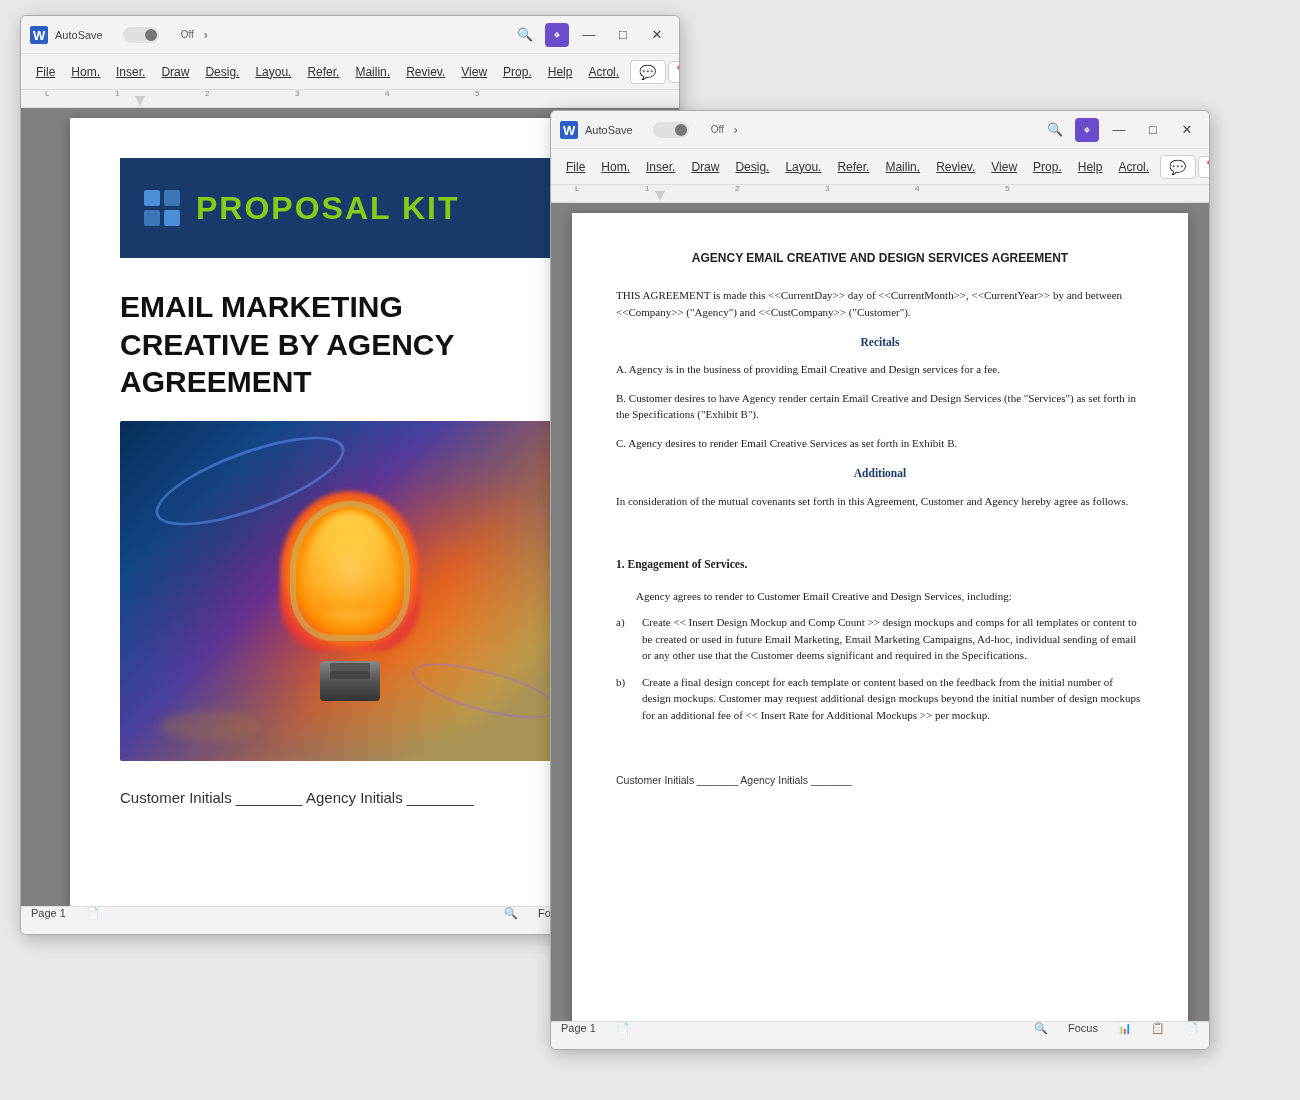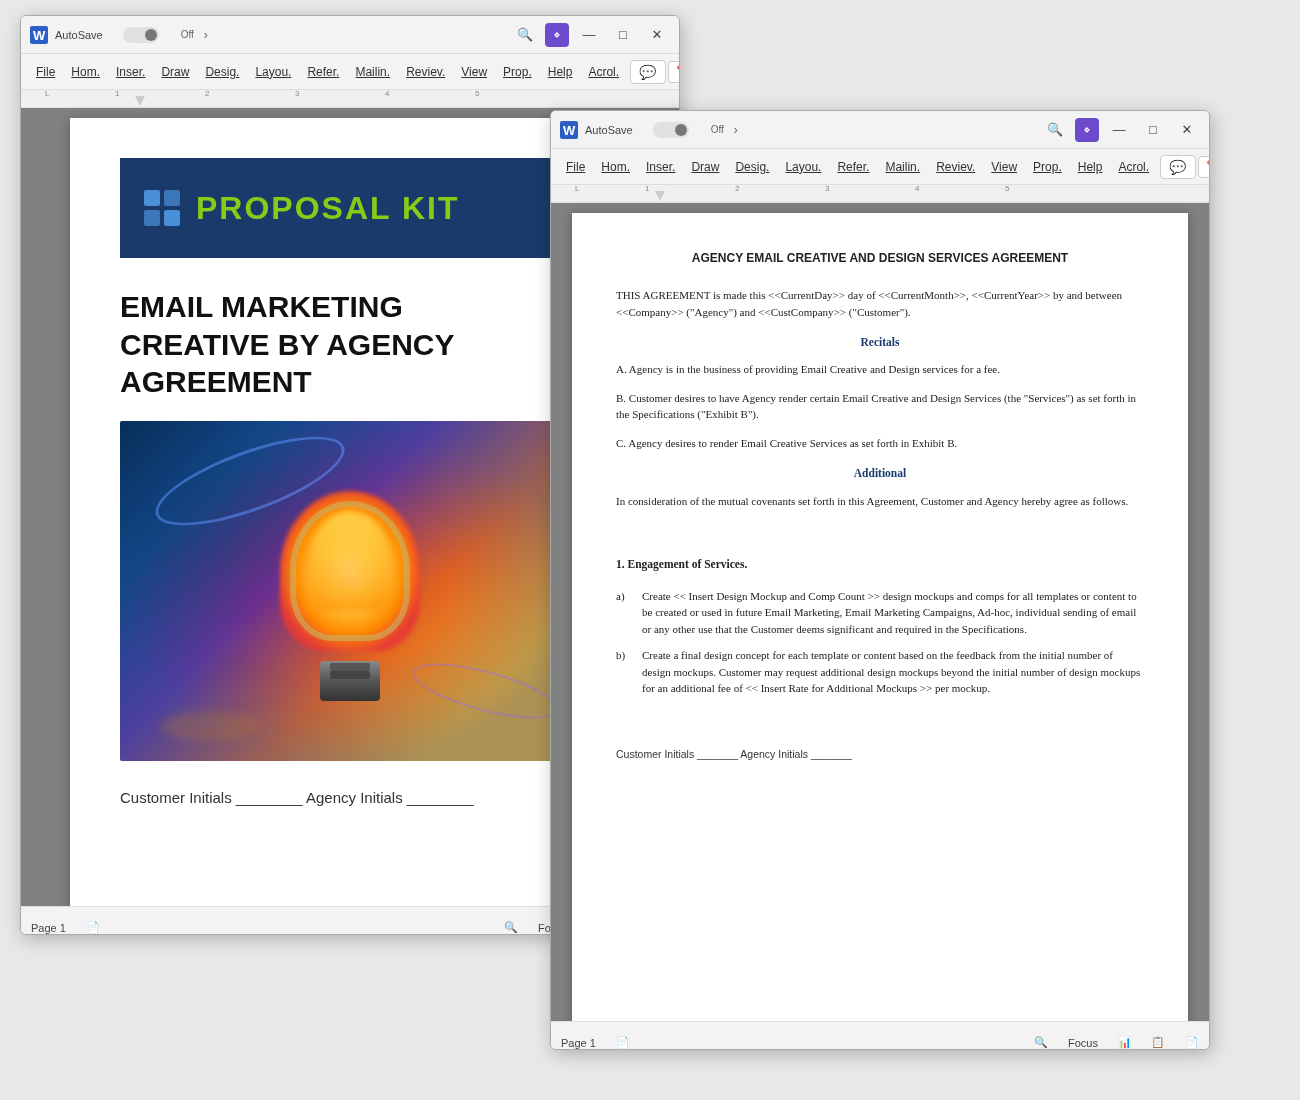--- a/index.html
+++ b/index.html
@@ -316,21 +316,21 @@
       font-family: Arial, sans-serif;
       color: #333;
     }
 
     
     .status-bar {
       height: 28px;
       background: #f3f3f3;
       border-top: 1px solid #ddd;
       display: flex;
-      align-items: flex-end;
+      align-items: flex-start;
       padding: 0 10px;
       font-size: 11px;
       color: #444;
       gap: 20px;
       flex-shrink: 0;
     }
 
     .status-spacer { flex: 1; }
 
     
@@ -606,20 +606,21 @@
       <div class="doc2-body">
         <p>THIS AGREEMENT is made this &lt;&lt;CurrentDay&gt;&gt; day of &lt;&lt;CurrentMonth&gt;&gt;, &lt;&lt;CurrentYear&gt;&gt; by and between &lt;&lt;Company&gt;&gt; ("Agency") and &lt;&lt;CustCompany&gt;&gt; ("Customer").</p>
         <div class="doc2-section-title">Recitals</div>
         <p>A. Agency is in the business of providing Email Creative and Design services for a fee.</p>
         <p>B. Customer desires to have Agency render certain Email Creative and Design Services (the "Services") as set forth in the Specifications ("Exhibit B").</p>
         <p>C. Agency desires to render Email Creative Services as set forth in Exhibit B.</p>
         <div class="doc2-section-title">Additional</div>
         <p>In consideration of the mutual covenants set forth in this Agreement, Customer and Agency hereby agree as follows.</p>
         <p>&nbsp;</p>
         <div class="doc2-numbered-title">1. Engagement of Services.</div>
+        <div class="doc2-indent">Agency agrees to render to Customer Email Creative and Design Services, including:</div>
         <div class="doc2-list-item">
           <span class="doc2-list-label">a)</span>
           <span>Create &lt;&lt; Insert Design Mockup and Comp Count &gt;&gt; design mockups and comps for all templates or content to be created or used in future Email Marketing, Email Marketing Campaigns, Ad-hoc, individual sending of email or any other use that the Customer deems significant and required in the Specifications.</span>
         </div>
         <div class="doc2-list-item">
           <span class="doc2-list-label">b)</span>
           <span>Create a final design concept for each template or content based on the feedback from the initial number of design mockups. Customer may request additional design mockups beyond the initial number of design mockups for an additional fee of  &lt;&lt; Insert Rate for Additional Mockups &gt;&gt; per mockup.</span>
         </div>
         <div class="doc2-initials">Customer Initials _______  Agency Initials _______</div>
       </div>

